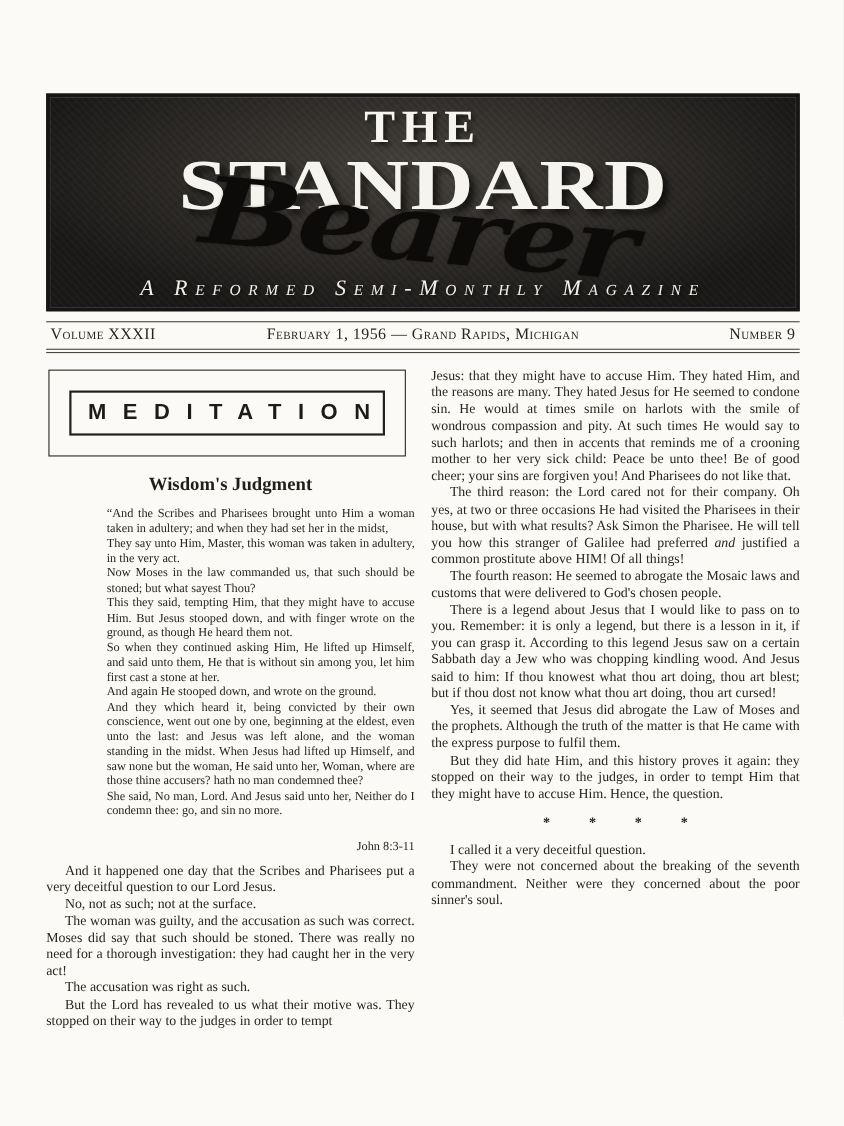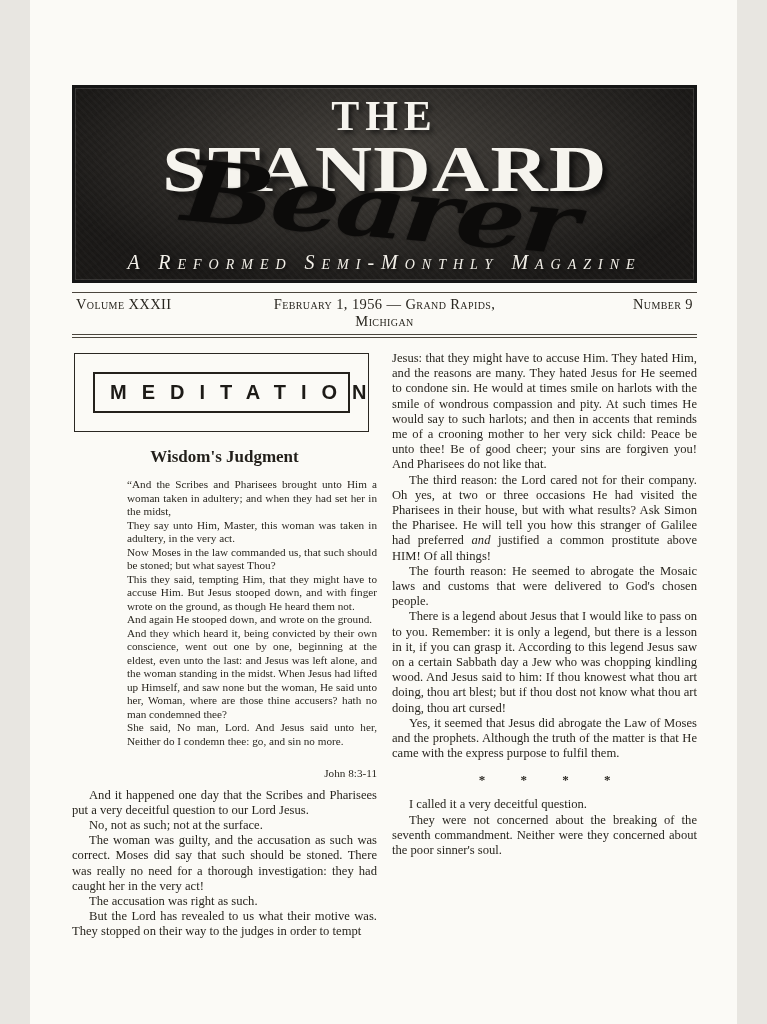--- a/index.html
+++ b/index.html
@@ -1,17 +1,17 @@
 <!DOCTYPE html>
 <html><head>
 <meta charset="utf-8">
 <style>
   html,body{margin:0;padding:0;background:#e8e6e1;}
   .page{
-    width:707px;height:1024px;margin:0 auto;background:#fbfaf6;
+    width:767px;height:1024px;margin:0 auto;background:#fbfaf6;
     font-family:"Liberation Serif",serif;color:#29261f;
     position:relative;box-sizing:border-box;padding:85px 40px 0 42px;
     overflow:hidden;
   }
   
   .masthead{
     position:relative;height:192px;border:3px solid #151515;
     background:
       radial-gradient(ellipse at 50% 35%, rgba(120,115,105,.30), rgba(0,0,0,.42) 78%),
       repeating-linear-gradient(47deg, rgba(255,255,255,.035) 0 2px, transparent 2px 5px),
@@ -100,39 +100,41 @@
       <div class="section-box">
         <div class="section-box-inner">MEDITATION</div>
       </div>
       <h2 class="article-title">Wisdom's Judgment</h2>
 
       <div class="scripture">
         <p>“And the Scribes and Pharisees brought unto Him a woman taken in adultery; and when they had set her in the midst,</p>
         <p>They say unto Him, Master, this woman was taken in adultery, in the very act.</p>
         <p>Now Moses in the law commanded us, that such should be stoned; but what sayest Thou?</p>
         <p>This they said, tempting Him, that they might have to accuse Him. But Jesus stooped down, and with finger wrote on the ground, as though He heard them not.</p>
+        <p>So when they continued asking Him, He lifted up Himself, and said unto them, He that is without sin among you, let him first cast a stone at her.</p>
         <p>And again He stooped down, and wrote on the ground.</p>
         <p>And they which heard it, being convicted by their own conscience, went out one by one, beginning at the eldest, even unto the last: and Jesus was left alone, and the woman standing in the midst. When Jesus had lifted up Himself, and saw none but the woman, He said unto her, Woman, where are those thine accusers? hath no man condemned thee?</p>
         <p>She said, No man, Lord. And Jesus said unto her, Neither do I condemn thee: go, and sin no more.</p>
         <p class="citation">John 8:3-11</p>
       </div>
 
       <p class="body indent first-body">And it happened one day that the Scribes and Pharisees put a very deceitful question to our Lord Jesus.</p>
       <p class="body indent">No, not as such; not at the surface.</p>
       <p class="body indent">The woman was guilty, and the accusation as such was correct. Moses did say that such should be stoned. There was really no need for a thorough investigation: they had caught her in the very act!</p>
       <p class="body indent">The accusation was right as such.</p>
       <p class="body indent">But the Lord has revealed to us what their motive was. They stopped on their way to the judges in order to tempt</p>
     </section>
 
     <section class="col">
       <p class="body">Jesus: that they might have to accuse Him. They hated Him, and the reasons are many. They hated Jesus for He seemed to condone sin. He would at times smile on harlots with the smile of wondrous compassion and pity. At such times He would say to such harlots; and then in accents that reminds me of a crooning mother to her very sick child: Peace be unto thee! Be of good cheer; your sins are forgiven you! And Pharisees do not like that.</p>
       <p class="body indent"><span>The third reason: the Lord cared not for their company. Oh yes, at two or three occasions He had visited the Pharisees in their house, but with what results? Ask Simon the Pharisee. He will tell you how this stranger of Galilee had preferred </span><em>and</em><span> justified a common prostitute above HIM! Of all things!</span></p>
       <p class="body indent">The fourth reason: He seemed to abrogate the Mosaic laws and customs that were delivered to God's chosen people.</p>
       <p class="body indent">There is a legend about Jesus that I would like to pass on to you. Remember: it is only a legend, but there is a lesson in it, if you can grasp it. According to this legend Jesus saw on a certain Sabbath day a Jew who was chopping kindling wood. And Jesus said to him: If thou knowest what thou art doing, thou art blest; but if thou dost not know what thou art doing, thou art cursed!</p>
       <p class="body indent">Yes, it seemed that Jesus did abrogate the Law of Moses and the prophets. Although the truth of the matter is that He came with the express purpose to fulfil them.</p>
+      <p class="body indent">But they did hate Him, and this history proves it again: they stopped on their way to the judges, in order to tempt Him that they might have to accuse Him. Hence, the question.</p>
 
       <p class="stars">* * * *</p>
 
       <p class="body indent">I called it a very deceitful question.</p>
       <p class="body indent">They were not concerned about the breaking of the seventh commandment. Neither were they concerned about the poor sinner's soul.</p>
     </section>
 
   </main>
 </div>
 

